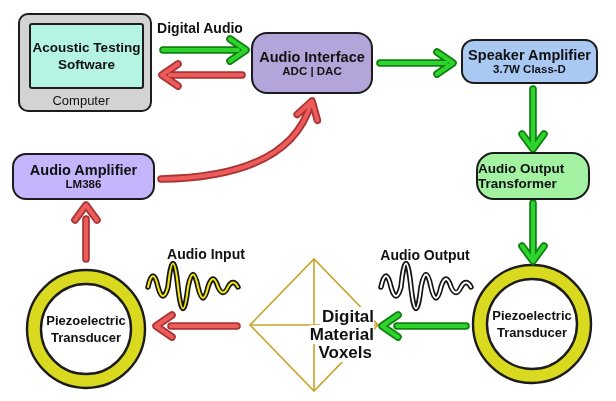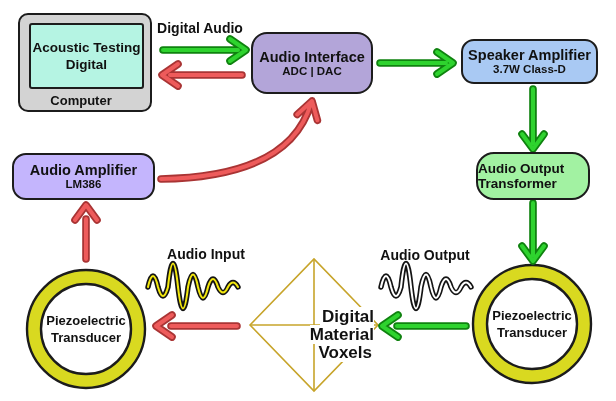--- a/index.html
+++ b/index.html
@@ -28,21 +28,21 @@
     border:2px solid #1c1c1c;border-radius:10px;box-sizing:border-box;
   }
   .screen{
     position:absolute;left:9px;top:8px;width:111px;height:62px;
     border:2px solid #1c1c1c;border-radius:3px;
     display:flex;align-items:center;justify-content:center;
     text-align:center;font-weight:bold;font-size:13.5px;line-height:17px;
   }
   .computer-caption{
     position:absolute;left:0;right:8px;bottom:2px;text-align:center;
-    font-weight:bold;font-size:13px;
+    font-weight:normal;font-size:13px;
   }
   
   .flabel{position:absolute;text-align:center;font-weight:bold;font-size:14px;white-space:nowrap;}
   
   .shape-label{
     position:absolute;text-align:center;font-weight:bold;
     font-size:13px;line-height:17px;
   }
   .diamond-label{
     position:absolute;text-align:right;font-weight:bold;
@@ -124,21 +124,21 @@
     </g>
 
     <g>
       <path class="wv-out" d="M381,287 Q386,265 391,287 Q396,305 401,287 Q406,240 411,287 Q416,330 421,287 Q426,262 431,287 Q436,309 441,287 Q446,271 451,287 Q456,298 461,287 Q466,278 471,287" stroke="#141414"></path>
       <path class="wv-core" d="M381,287 Q386,265 391,287 Q396,305 401,287 Q406,240 411,287 Q416,330 421,287 Q426,262 431,287 Q436,309 441,287 Q446,271 451,287 Q456,298 461,287 Q466,278 471,287" stroke="#ffffff"></path>
     </g>
   </svg>
 
   <div class="computer" style="background-color: rgb(211, 211, 211);">
     <div class="screen" style="background-color: rgb(181, 244, 227);">
-      <span>Acoustic Testing Digital</span>
+      <span>Acoustic Testing Software</span>
     </div>
     <div class="computer-caption">Computer</div>
   </div>
 
   <div class="node" style="left: 251px; top: 32px; width: 122px; height: 62px; border-radius: 16px; background-color: rgb(179, 165, 217);">
     <div class="t">Audio Interface</div>
     <div class="s">ADC | DAC</div>
   </div>
 
   <div class="node" style="left: 461px; top: 39px; width: 137px; height: 45px; border-radius: 13px; background-color: rgb(169, 201, 243);">

